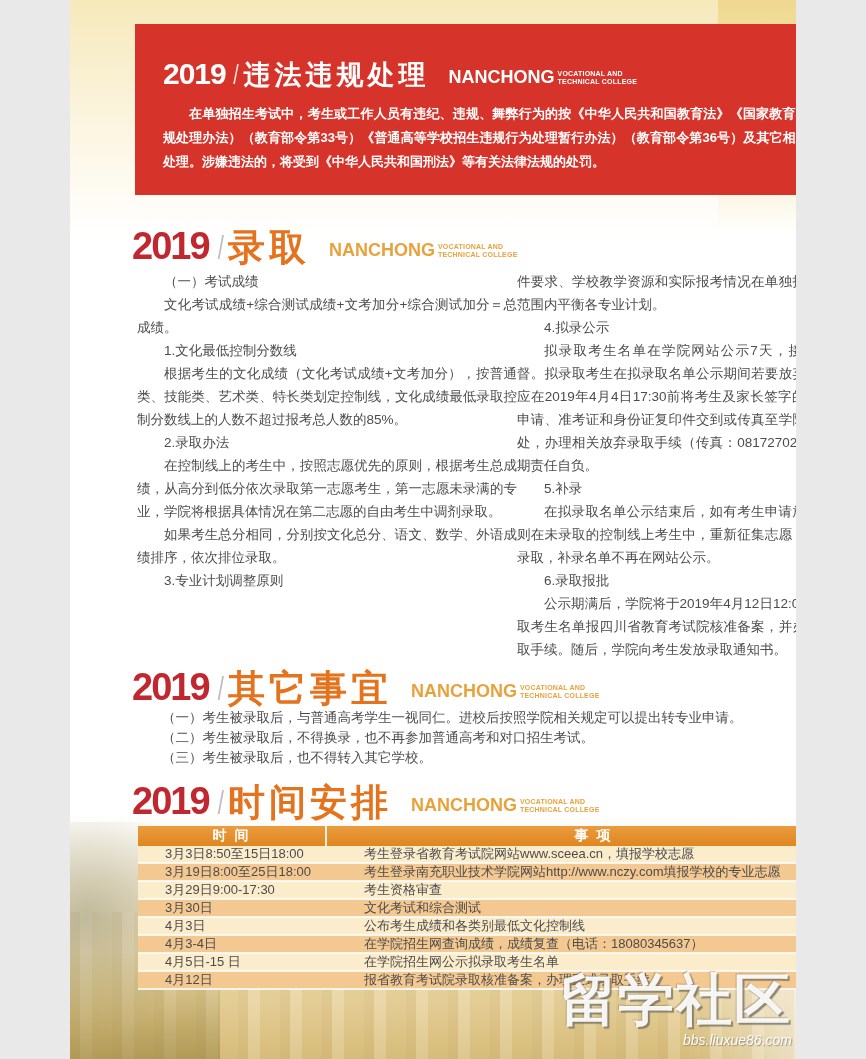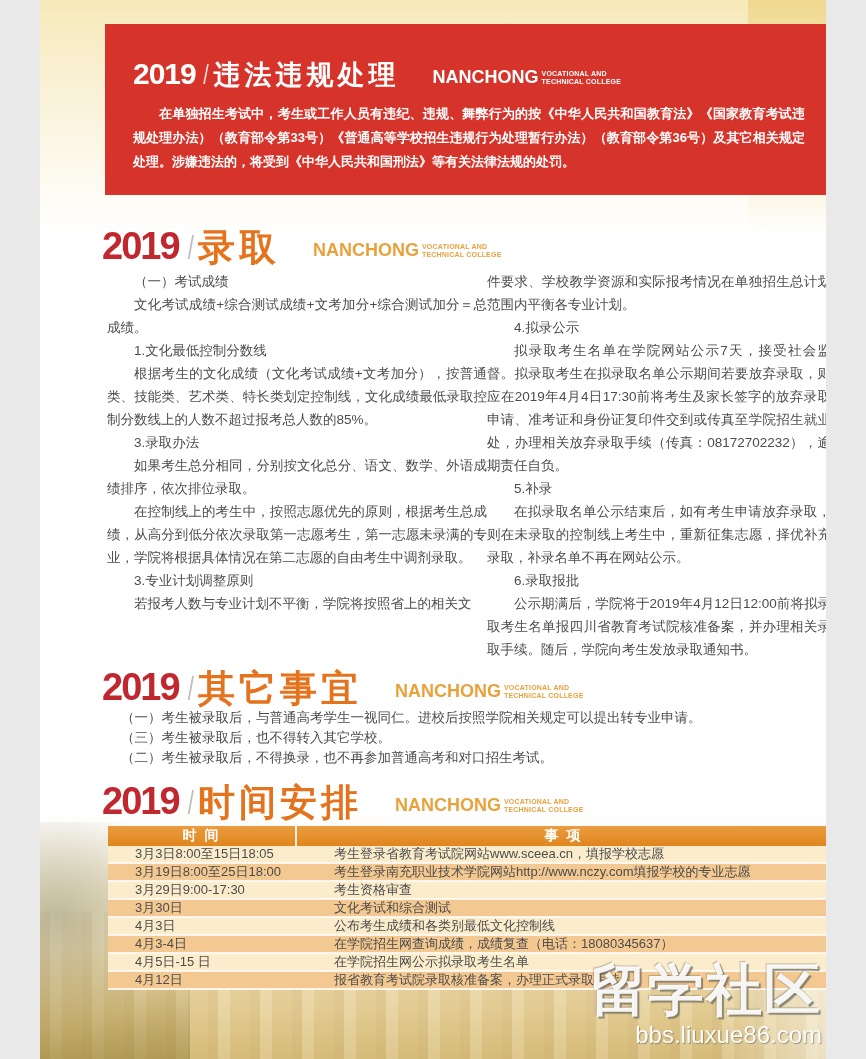--- a/index.html
+++ b/index.html
@@ -3,21 +3,21 @@
 <meta charset="utf-8">
 <style>
   :root{
     --banner-red:#d6342b; --year-red:#c0272e; --title-orange:#e5731e;
     --brand-orange:#e8a23c; --slash-gray:#bdbdbd; --th-orange:#e0861f;
     --row-light:#fbeccb; --row-dark:#f4c991; --text-dark:#4c4c4c;
   }
   *{margin:0;padding:0;box-sizing:border-box;}
   html,body{background:#e9e9e9;}
   body{font-family:"Liberation Sans","DejaVu Sans",sans-serif;}
-  .page{position:relative;width:786px;height:1059px;margin:0 auto;background:#fff;overflow:hidden;}
+  .page{position:relative;width:726px;height:1059px;margin:0 auto;background:#fff;overflow:hidden;}
 
   
   .bg-top{position:absolute;top:0;left:0;right:0;height:235px;
     background:linear-gradient(180deg,#f6e9ba 0%,#faf2d8 40%,#ffffff 100%);}
   .bg-top-right{position:absolute;top:0;right:0;width:78px;height:235px;
     background:linear-gradient(180deg,#efd88e 0%,#f7ecc4 45%,rgba(255,255,255,0) 100%);}
   .bg-photo{position:absolute;left:0;right:0;top:812px;bottom:0;
     background:linear-gradient(180deg,rgba(252,248,238,0) 0%,rgba(244,232,200,.45) 18%,rgba(238,220,170,.85) 48%,#e7d098 78%,#d9bf7c 100%);}
   .bg-photo .windows{position:absolute;left:0;right:0;top:100px;bottom:0;opacity:.45;
     background:repeating-linear-gradient(90deg,rgba(146,116,62,.22) 0 10px,rgba(255,255,255,.30) 10px 22px,rgba(146,116,62,.10) 22px 42px);}
@@ -30,21 +30,21 @@
   .bg-photo .bld-right{position:absolute;right:0;top:0;width:110px;height:100%;
     background:linear-gradient(90deg,rgba(255,255,255,0),rgba(255,255,255,.55));}
 
   
   .banner{position:absolute;left:65px;top:24px;width:728px;height:171px;
     background:var(--banner-red,#d6342b);color:#fff;padding:34px 28px 0 28px;}
   .banner-head{display:flex;align-items:flex-end;}
   .b-year{font-size:30px;font-weight:bold;letter-spacing:-1px;line-height:32px;}
   .b-slash{font-size:28px;line-height:30px;margin:0 4px 0 6px;color:rgba(255,255,255,.85);transform:scaleX(.7);}
   .b-title{font-size:27px;font-weight:bold;letter-spacing:4px;line-height:30px;}
-  .brand{display:flex;align-items:center;gap:3px;margin-left:14px;margin-bottom:2px;padding-left:19px;}
+  .brand{display:flex;align-items:center;gap:3px;margin-bottom:2px;padding-left:19px;}
   .brand-name{font-size:18px;font-weight:bold;letter-spacing:0;}
   .brand-sub{display:flex;flex-direction:column;font-size:7px;line-height:8px;font-weight:bold;letter-spacing:.2px;}
   .banner .brand{color:#fff;}
   .banner-body{margin-top:12px;font-size:13px;font-weight:bold;line-height:24px;
     text-indent:2em;text-align:justify;color:#fff;}
 
   
   .sec-head{position:absolute;left:62px;display:flex;align-items:flex-end;height:44px;}
   .s-year{font-size:38px;font-weight:bold;letter-spacing:-2px;line-height:40px;color:var(--year-red,#c0272e);}
   .s-slash{font-size:34px;line-height:38px;margin:0 3px 0 7px;color:var(--slash-gray,#bdbdbd);transform:scaleX(.65);}
@@ -53,42 +53,42 @@
 
   
   .cols{position:absolute;left:65px;top:270px;width:728px;display:flex;justify-content:center;}
   .col{font-size:13.5px;line-height:23px;color:var(--text-dark,#4c4c4c);text-align:justify;}
   .col.left{width:380px;}
   .col.right{width:344px;}
   .col p{text-indent:2em;}
   .col p.cont{text-indent:0;}
 
   
-  .other-items{position:absolute;left:54px;top:708px;width:728px;
+  .other-items{position:absolute;left:65px;top:708px;width:728px;
     font-size:13.5px;line-height:20px;color:var(--text-dark,#4c4c4c);}
   .other-items p{text-indent:2em;}
 
   
   .schedule{position:absolute;left:68px;top:826px;width:722px;border-collapse:collapse;
     font-size:13px;color:var(--text-dark,#4c4c4c);}
   .schedule th{height:20px;background:linear-gradient(180deg,#ea9c3f,var(--th-orange,#e0861f));
     color:#fff;font-size:14px;font-weight:bold;text-align:center;letter-spacing:2px;}
   .schedule th:first-child{border-right:2px solid rgba(255,255,255,.85);}
   .schedule td{height:16px;border-bottom:2px solid rgba(255,255,255,.8);line-height:16px;}
   .schedule td.time{width:188px;padding-left:27px;}
   .schedule td.event{padding-left:38px;}
   .schedule tr.light td{background:var(--row-light,#fbeccb);}
   .schedule tr.dark td{background:var(--row-dark,#f4c991);}
 
   
   .watermark{position:absolute;right:4px;bottom:12px;text-align:right;line-height:1;}
   .wm-title{font-size:56px;font-weight:bold;letter-spacing:2px;color:rgba(255,255,255,.92);
     text-shadow:2px 2px 1px rgba(110,105,90,.75),-1px -1px 1px rgba(110,105,90,.4);}
-  .wm-site{margin-top:5px;font-size:24px;color:rgba(255,255,255,.95);
-    text-shadow:1px 1px 1px rgba(110,105,90,.6);}
+  .wm-site{margin-top:5px;font-size:14px;color:rgba(255,255,255,.95);
+    text-shadow:1px 1px 1px rgba(110,105,90,.6);font-style:italic;}
 </style>
 </head>
 <body>
 
 <div class="page">
 
   <div class="bg-top"></div>
   <div class="bg-top-right"></div>
 
   <div class="bg-photo">
@@ -127,25 +127,24 @@
       </span>
     </span>
   </div>
 
   <div class="cols">
     <div class="col left">
       <p>（一）考试成绩</p>
       <p>文化考试成绩+综合测试成绩+文考加分+综合测试加分＝总成绩。</p>
       <p>1.文化最低控制分数线</p>
       <p>根据考生的文化成绩（文化考试成绩+文考加分），按普通类、技能类、艺术类、特长类划定控制线，文化成绩最低录取控制分数线上的人数不超过报考总人数的85%。</p>
-      <p>3.录取办法</p>
+      <p>2.录取办法</p>
+      <p>在控制线上的考生中，按照志愿优先的原则，根据考生总成绩，从高分到低分依次录取第一志愿考生，第一志愿未录满的专业，学院将根据具体情况在第二志愿的自由考生中调剂录取。</p>
       <p>如果考生总分相同，分别按文化总分、语文、数学、外语成绩排序，依次排位录取。</p>
-      <p>在控制线上的考生中，按照志愿优先的原则，根据考生总成绩，从高分到低分依次录取第一志愿考生，第一志愿未录满的专业，学院将根据具体情况在第二志愿的自由考生中调剂录取。</p>
       <p>3.专业计划调整原则</p>
-      <p>若报考人数与专业计划不平衡，学院将按照省上的相关文</p>
     </div>
     <div class="col right">
       <p class="cont">件要求、学校教学资源和实际报考情况在单独招生总计划范围内平衡各专业计划。</p>
       <p>4.拟录公示</p>
       <p>拟录取考生名单在学院网站公示7天，接受社会监督。拟录取考生在拟录取名单公示期间若要放弃录取，则应在2019年4月4日17:30前将考生及家长签字的放弃录取申请、准考证和身份证复印件交到或传真至学院招生就业处，办理相关放弃录取手续（传真：08172702232），逾期责任自负。</p>
       <p>5.补录</p>
       <p>在拟录取名单公示结束后，如有考生申请放弃录取，则在未录取的控制线上考生中，重新征集志愿，择优补充录取，补录名单不再在网站公示。</p>
       <p>6.录取报批</p>
       <p>公示期满后，学院将于2019年4月12日12:00前将拟录取考生名单报四川省教育考试院核准备案，并办理相关录取手续。随后，学院向考生发放录取通知书。</p>
     </div>
@@ -159,22 +158,22 @@
       <span class="brand-name">NANCHONG</span>
       <span class="brand-sub">
         <span>VOCATIONAL AND</span>
         <span>TECHNICAL COLLEGE</span>
       </span>
     </span>
   </div>
 
   <div class="other-items">
     <p>（一）考生被录取后，与普通高考学生一视同仁。进校后按照学院相关规定可以提出转专业申请。</p>
+    <p>（二）考生被录取后，不得换录，也不再参加普通高考和对口招生考试。</p>
     <p>（三）考生被录取后，也不得转入其它学校。</p>
-    <p>（二）考生被录取后，不得换录，也不再参加普通高考和对口招生考试。</p>
   </div>
 
   <div class="sec-head" style="top:777px">
     <span class="s-year">2019</span>
     <span class="s-slash">/</span>
     <span class="s-title">时间安排</span>
     <span class="brand">
       <span class="brand-name">NANCHONG</span>
       <span class="brand-sub">
         <span>VOCATIONAL AND</span>
@@ -189,21 +188,21 @@
         <col>
       </colgroup>
     <thead>
       <tr>
         <th>时 间</th>
         <th>事 项</th>
       </tr>
     </thead>
     <tbody>
       <tr class="light">
-        <td class="time">3月3日8:00至15日18:05</td>
+        <td class="time">3月3日8:50至15日18:00</td>
         <td class="event">考生登录省教育考试院网站www.sceea.cn，填报学校志愿</td>
       </tr>
       <tr class="dark">
         <td class="time">3月19日8:00至25日18:00</td>
         <td class="event">考生登录南充职业技术学院网站http://www.nczy.com填报学校的专业志愿</td>
       </tr>
       <tr class="light">
         <td class="time">3月29日9:00-17:30</td>
         <td class="event">考生资格审查</td>
       </tr>

